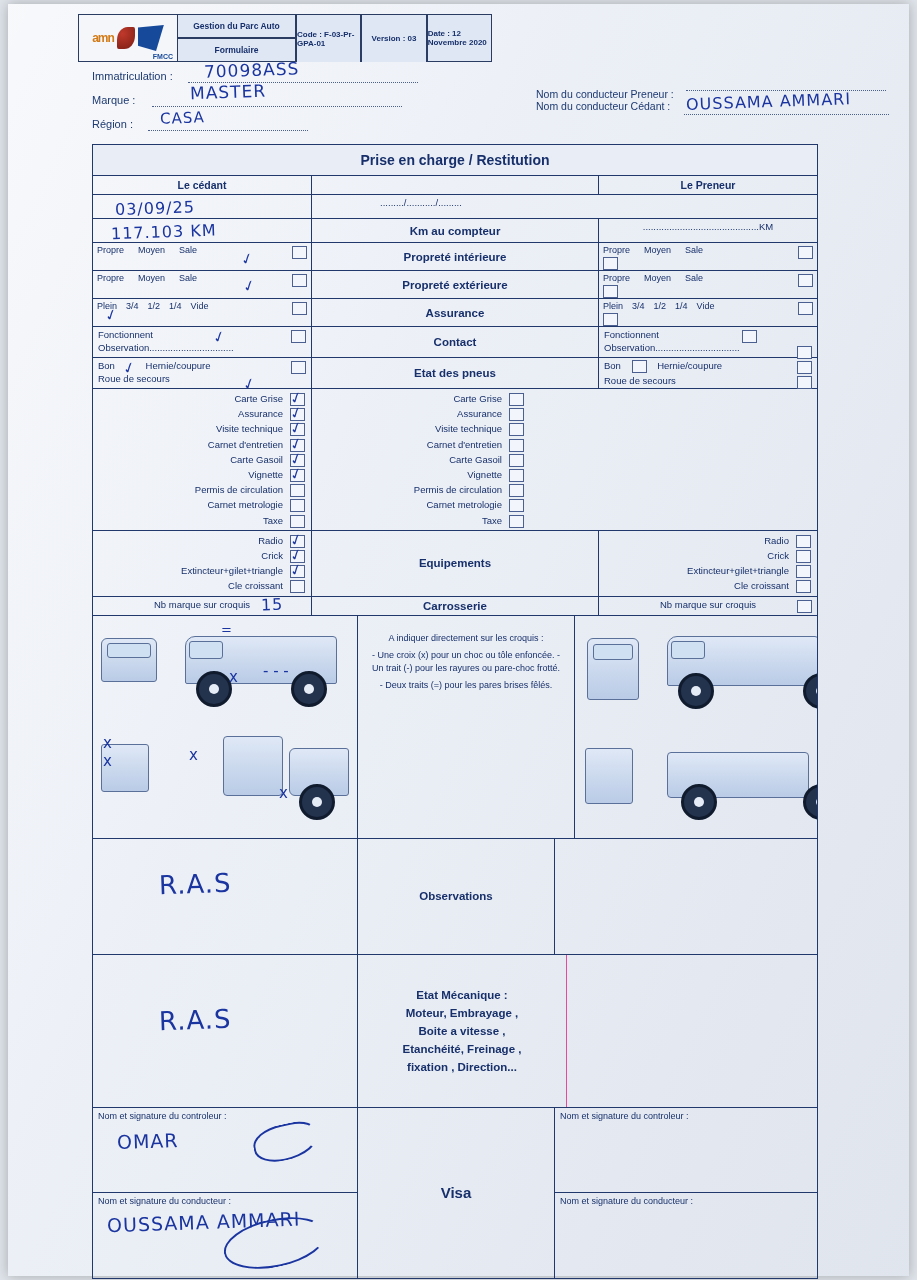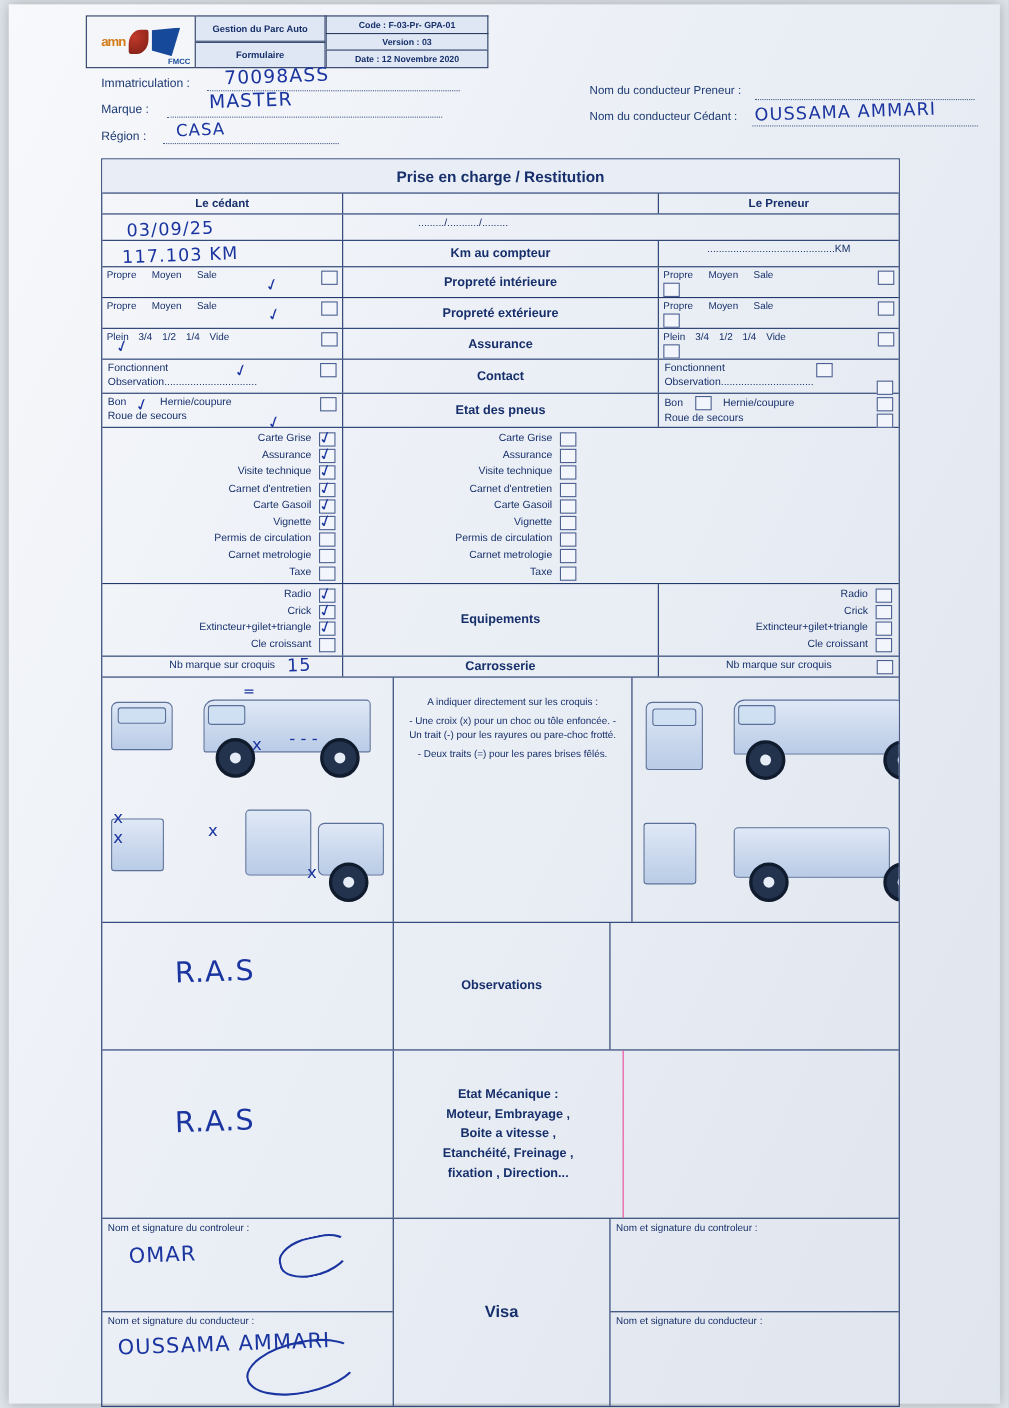--- a/index.html
+++ b/index.html
@@ -105,23 +105,23 @@
     display: flex;
     align-items: center;
     justify-content: center;
     font-size: 13.5px;
     font-weight: bold;
     color: #16306c;
     background: #eaeef6;
     letter-spacing: 0.2px;
   }
   .hdr-right {
-    width: 148px;
-    display: flex;
-    flex-direction: column;
+    width: 196px;
+    display: flex;
+    flex-direction: row;
   }
   .hdr-right div {
     flex: 1;
     border: 1px solid #2b3c63;
     border-bottom: none;
     font-size: 8px;
     font-weight: bold;
     color: #17306b;
     display: flex;
     align-items: center;
@@ -336,21 +336,21 @@
       </div>
       <div class="row">
         <span class="lbl">Région :</span>
         <span class="dots" style="left:56px; width:160px; height:14px;"></span>
         <span class="hand" style="left:68px; top:-7px; font-size:15px;">CASA</span>
       </div>
     </div>
 
     <div class="ident-right">
       <div class="row">
-        <span class="lbl" style="position:absolute;left:0;top:2px;">Nom du conducteur Preneur :</span>
+        <span class="lbl" style="position:absolute;left:0;top:14px;">Nom du conducteur Preneur :</span>
         <span class="dots" style="left:150px; width:200px; height:14px;"></span>
       </div>
       <div class="row">
         <span class="lbl" style="position:absolute;left:0;top:2px;">Nom du conducteur Cédant :</span>
         <span class="dots" style="left:148px; width:205px; height:14px;"></span>
         <span class="hand" style="left:150px; top:-6px; font-size:16px;">OUSSAMA AMMARI</span>
       </div>
     </div>
 
     <div class="tbl">

